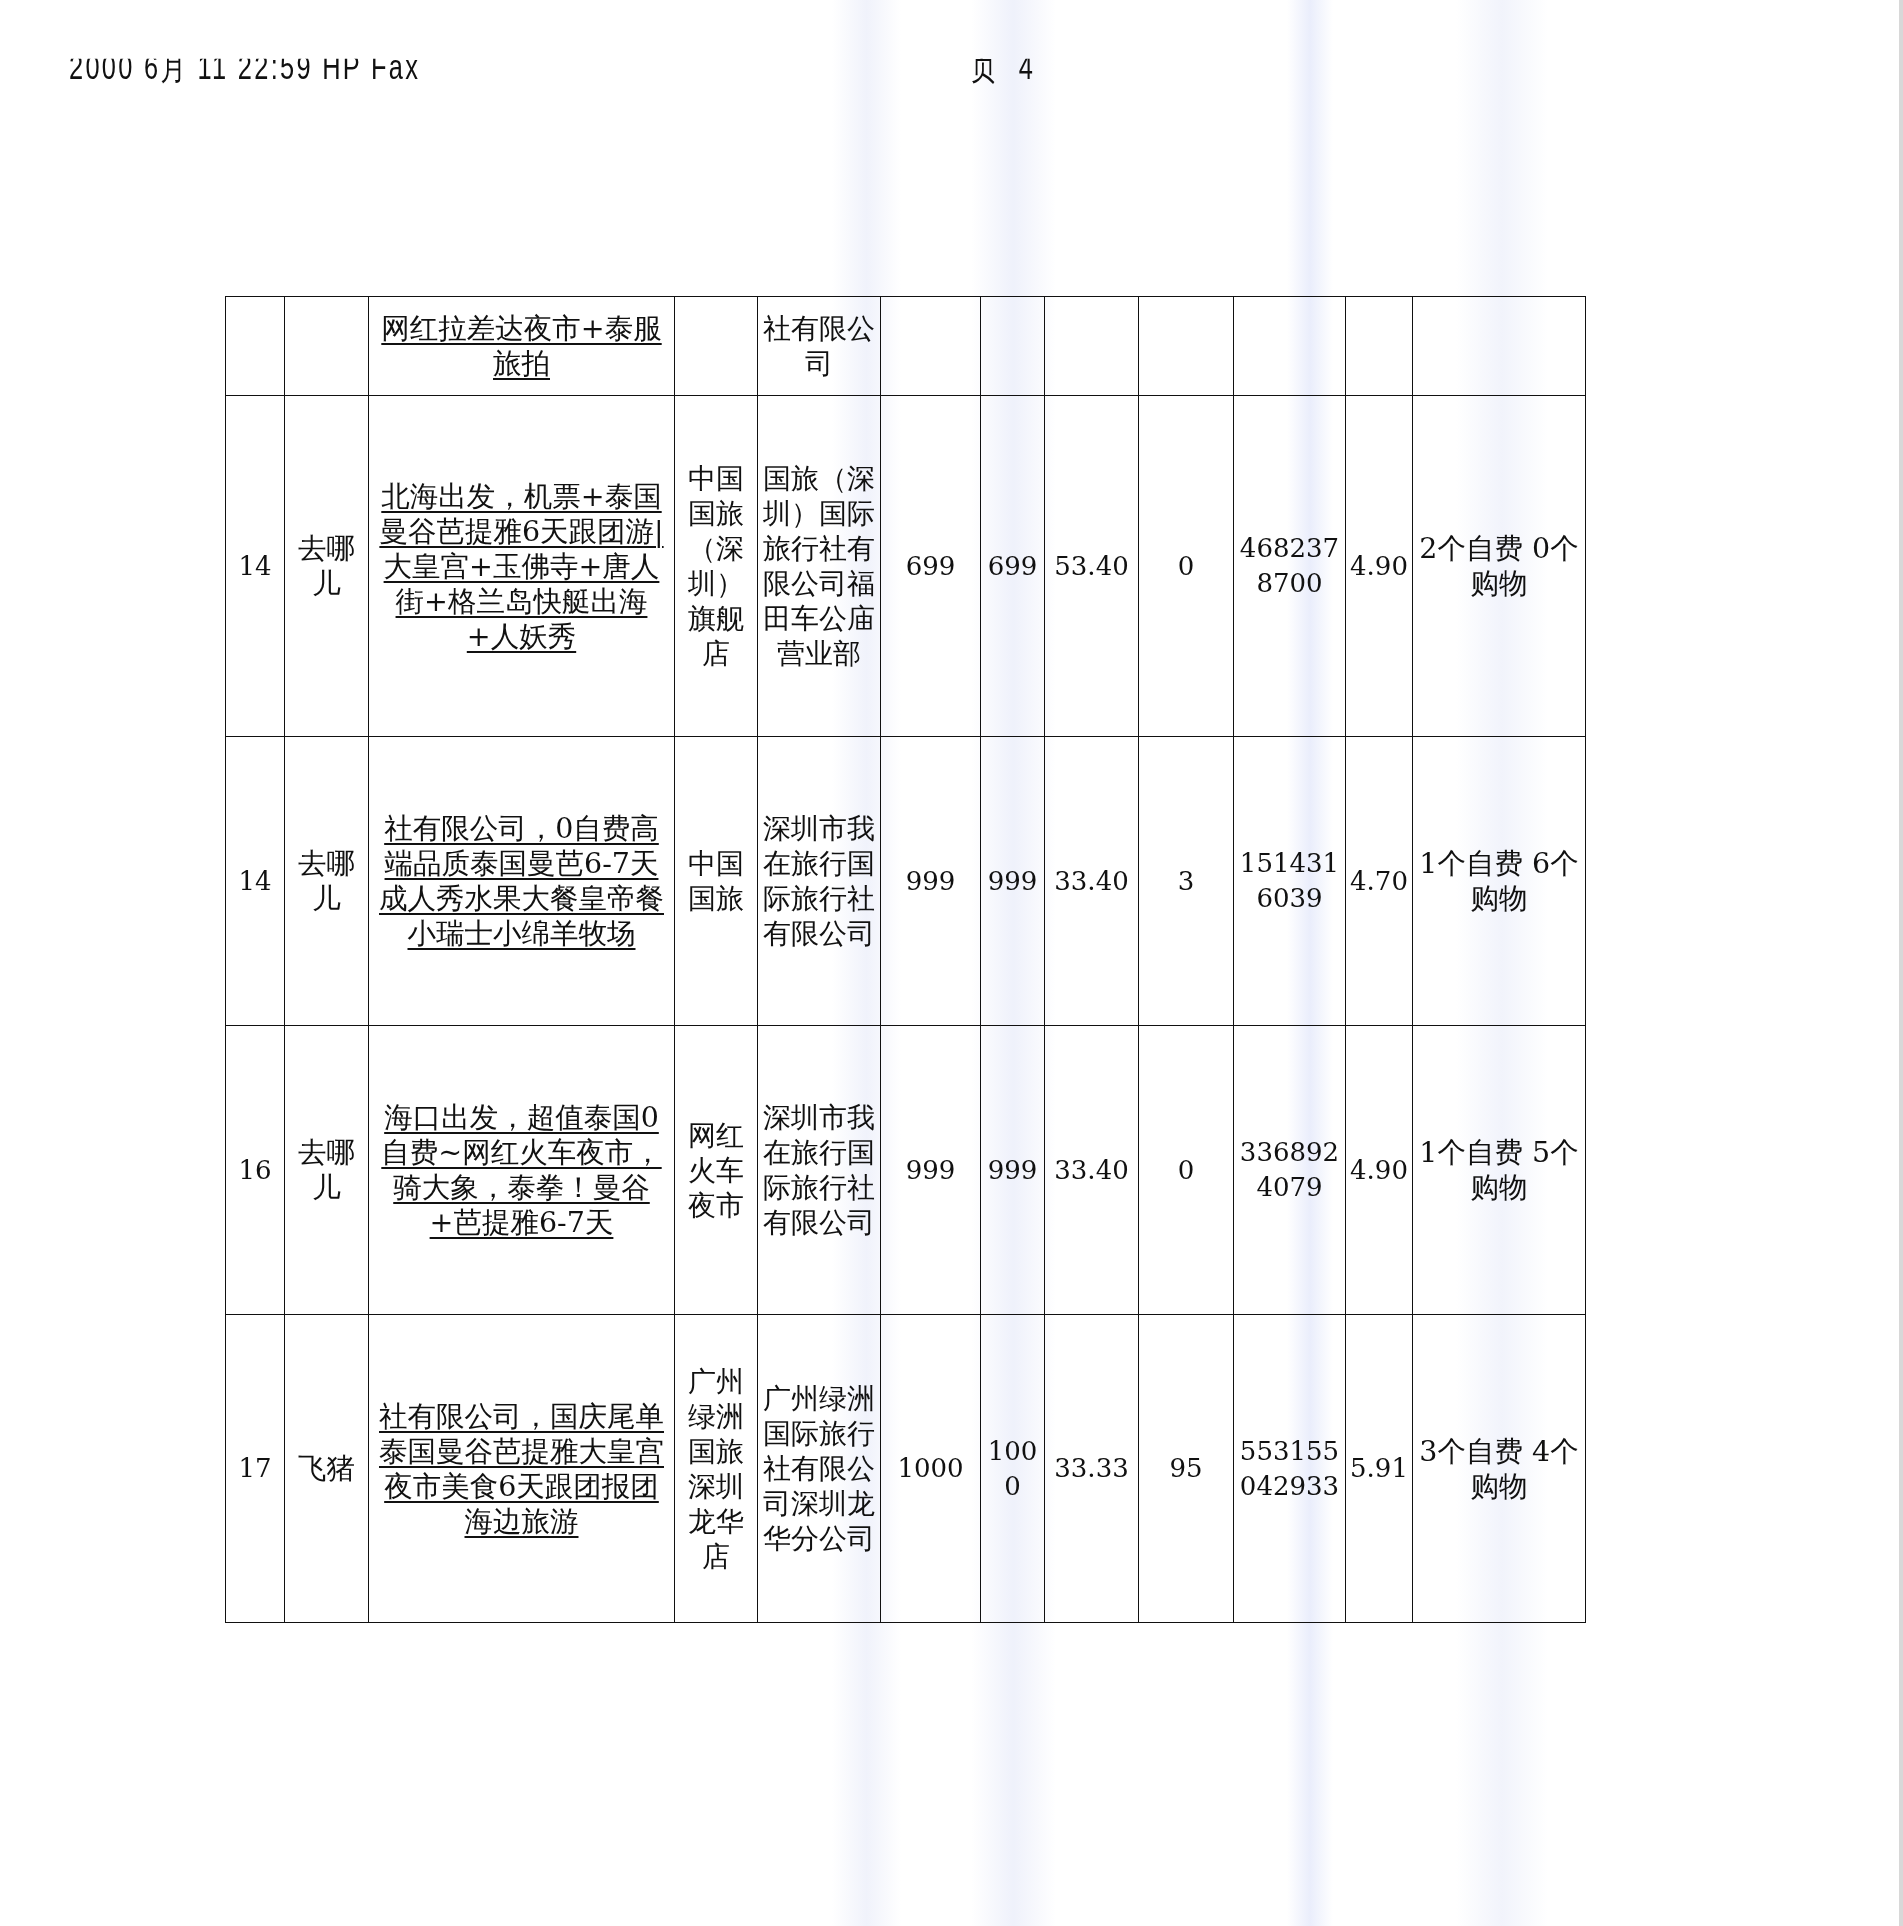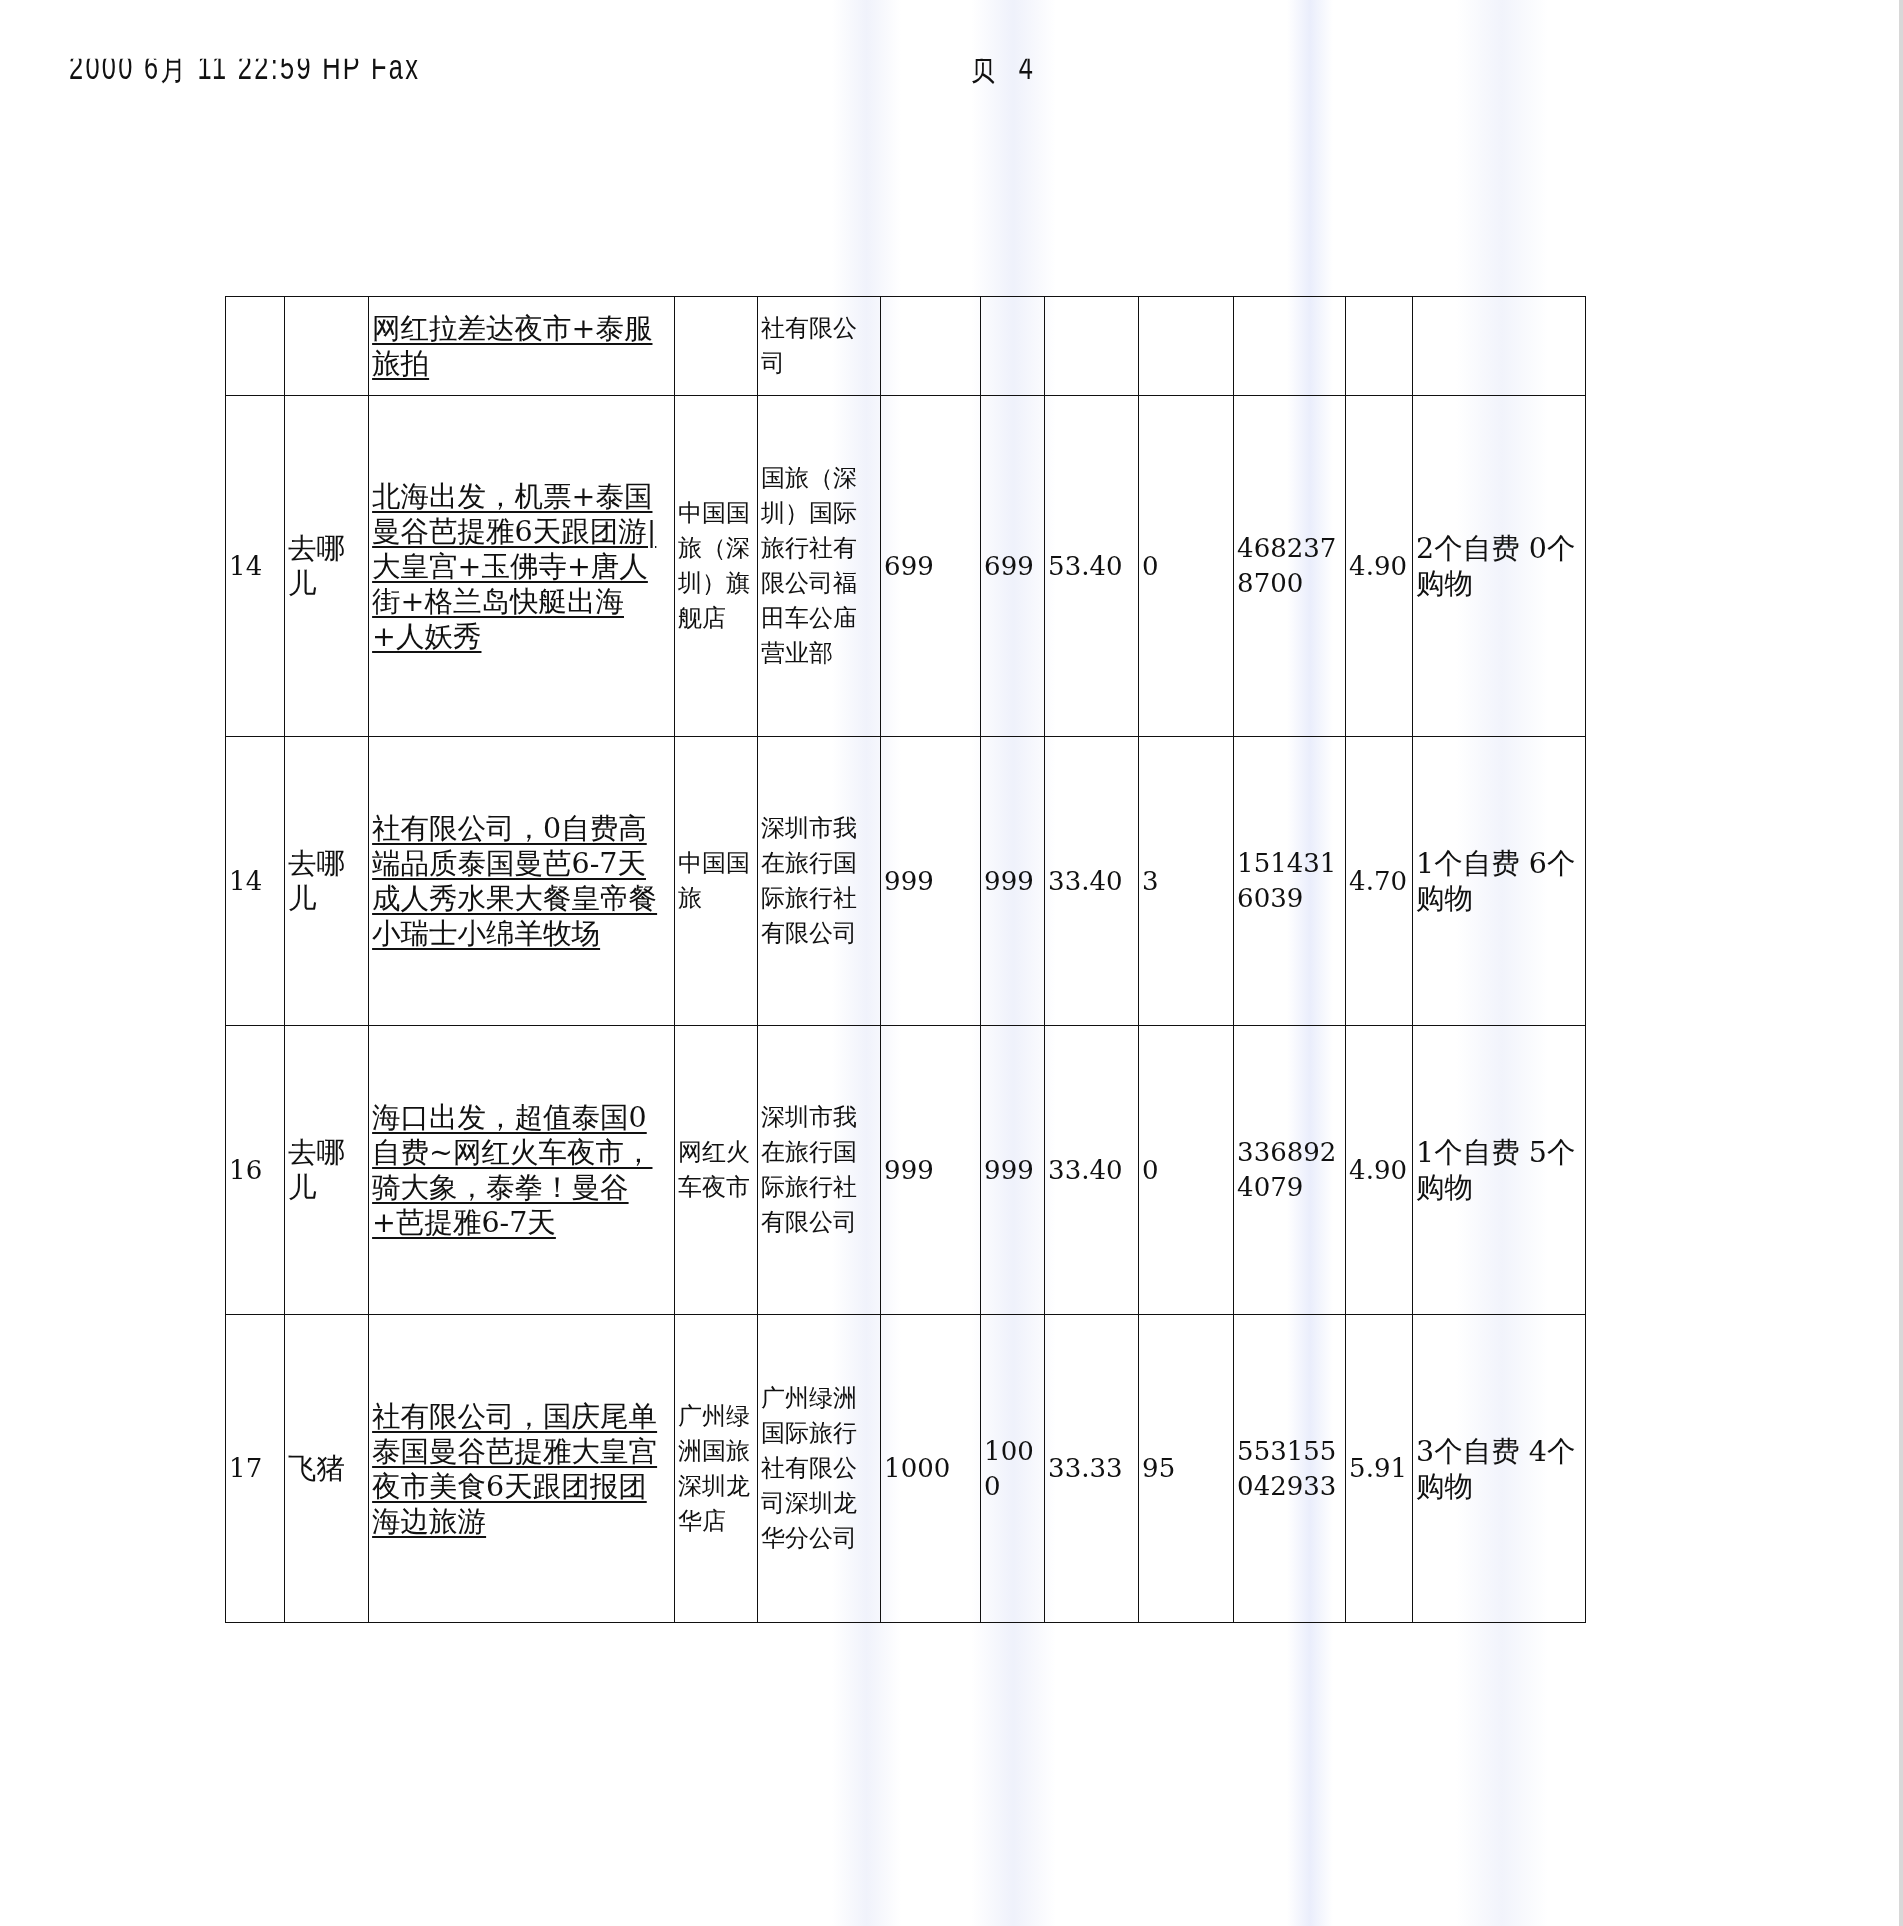--- a/index.html
+++ b/index.html
@@ -22,26 +22,26 @@
     font-family: "Liberation Sans", sans-serif; font-size: 25.4px; color: #111;
     letter-spacing: 7.7px; transform: scaleY(1.35); transform-origin: top left;
     clip-path: inset(30% 0 0 0);
   }
   table.grid {
     position: absolute; left: 225px; top: 296px;
     border-collapse: collapse; table-layout: fixed;
     font-size: 28.5px; line-height: 35px;
   }
   table.grid td {
-    border: 1.9px solid #111; padding: 0 3.1px; vertical-align: middle;
+    border: 1.9px solid #111; padding: 0 3.1px; text-align: center; vertical-align: middle;
     word-break: break-all;
   }
   td.title { text-decoration: underline; text-decoration-thickness: 1.9px; text-underline-offset: 4.6px; }
   td.num { font-family: "DejaVu Serif", serif; font-size: 26px; }
-  td.narrow { font-size: 24px; padding: 0 2.3px; }
+  td.narrow { font-size: 28px; padding: 0 2.3px; }
   .right-edge { position: absolute; top: 0; left: 1899px; width: 4.6px; height: 2695px; background: #d8d8d8; }
 </style>
 </head>
 <body>
 
 <div class="streak" style="left:832px;width:69px;background:linear-gradient(90deg,rgba(235,238,250,0),rgba(228,232,248,.55),rgba(235,238,250,0));"></div>
 <div class="streak" style="left:971px;width:85px;background:linear-gradient(90deg,rgba(235,238,250,0),rgba(228,232,248,.6),rgba(235,238,250,0));"></div>
 <div class="streak" style="left:1287px;width:46px;background:linear-gradient(90deg,rgba(235,238,250,0),rgba(225,230,250,.7),rgba(235,238,250,0));"></div>
 <div class="streak" style="left:1456px;width:92px;background:linear-gradient(90deg,rgba(235,238,250,0),rgba(228,232,248,.5),rgba(235,238,250,0));"></div>
 

